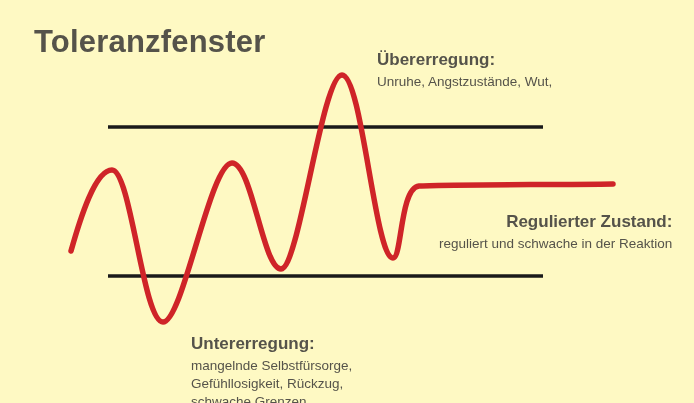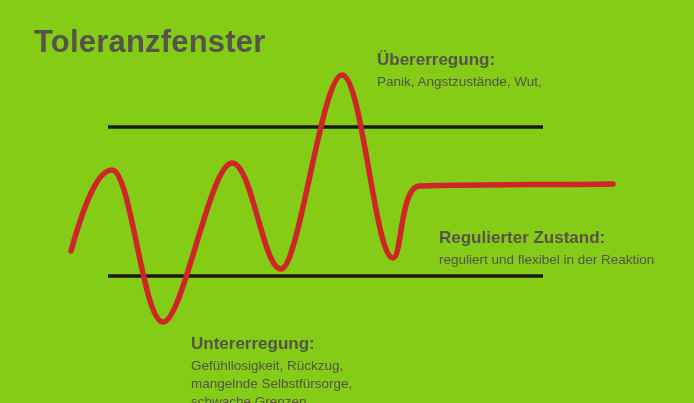--- a/index.html
+++ b/index.html
@@ -4,21 +4,21 @@
 <style>
   html, body {
     margin: 0;
     padding: 0;
     background: #ffffff;
   }
   .canvas {
     position: relative;
     width: 694px;
     height: 403px;
-    background: #84cc16;
+    background: #fef9c3;
     overflow: hidden;
     font-family: "Liberation Sans", sans-serif;
     color: #55534a;
   }
   .diagram-svg {
     position: absolute;
     left: 0;
     top: 0;
     width: 694px;
     height: 403px;
@@ -51,46 +51,46 @@
   .label .heading {
     font-size: 17px;
     font-weight: bold;
     margin: 17px 0 3px 0;
   }
   .label .line {
     font-size: 13.5px;
     line-height: 18px;
   }
   .label-hyperarousal { left: 377px; top: 33px; }
-  .label-regulated   { left: 439px; top: 211px; }
+  .label-regulated   { left: 439px; top: 195px; text-align: right; }
   .label-hypoarousal { left: 191px; top: 317px; }
 </style>
 </head>
 <body>
 
 <div class="canvas">
 
   <svg class="diagram-svg" viewBox="0 0 694 403" aria-hidden="true">
     <path class="window-line" d="M108 127 H543"></path>
     <path class="window-line" d="M108 276 H543"></path>
     <path class="arousal-curve" d="M71 251 C80 219 95 170 112 170 C131 170 143 322 163 322 C183 322 210 163 232 163 C252 163 263 269 281 269 C299 269 322 75 342 75 C362 75 375 258 393 258 C402 258 400 188 419 186 C444 184 565 185 613 184"></path>
   </svg>
 
   <div class="page-title">Toleranzfenster</div>
 
   <div class="label label-hyperarousal">
     <div class="heading">Übererregung:</div>
-    <div class="line">Panik, Angstzustände, Wut,</div>
+    <div class="line">Unruhe, Angstzustände, Wut,</div>
   </div>
 
   <div class="label label-regulated">
     <div class="heading">Regulierter Zustand:</div>
-    <div class="line">reguliert und flexibel in der Reaktion</div>
+    <div class="line">reguliert und schwache in der Reaktion</div>
   </div>
 
   <div class="label label-hypoarousal">
     <div class="heading">Untererregung:</div>
+    <div class="line">mangelnde Selbstfürsorge,</div>
     <div class="line">Gefühllosigkeit, Rückzug,</div>
-    <div class="line">mangelnde Selbstfürsorge,</div>
     <div class="line">schwache Grenzen</div>
   </div>
 
 </div>
 
 </body></html>

